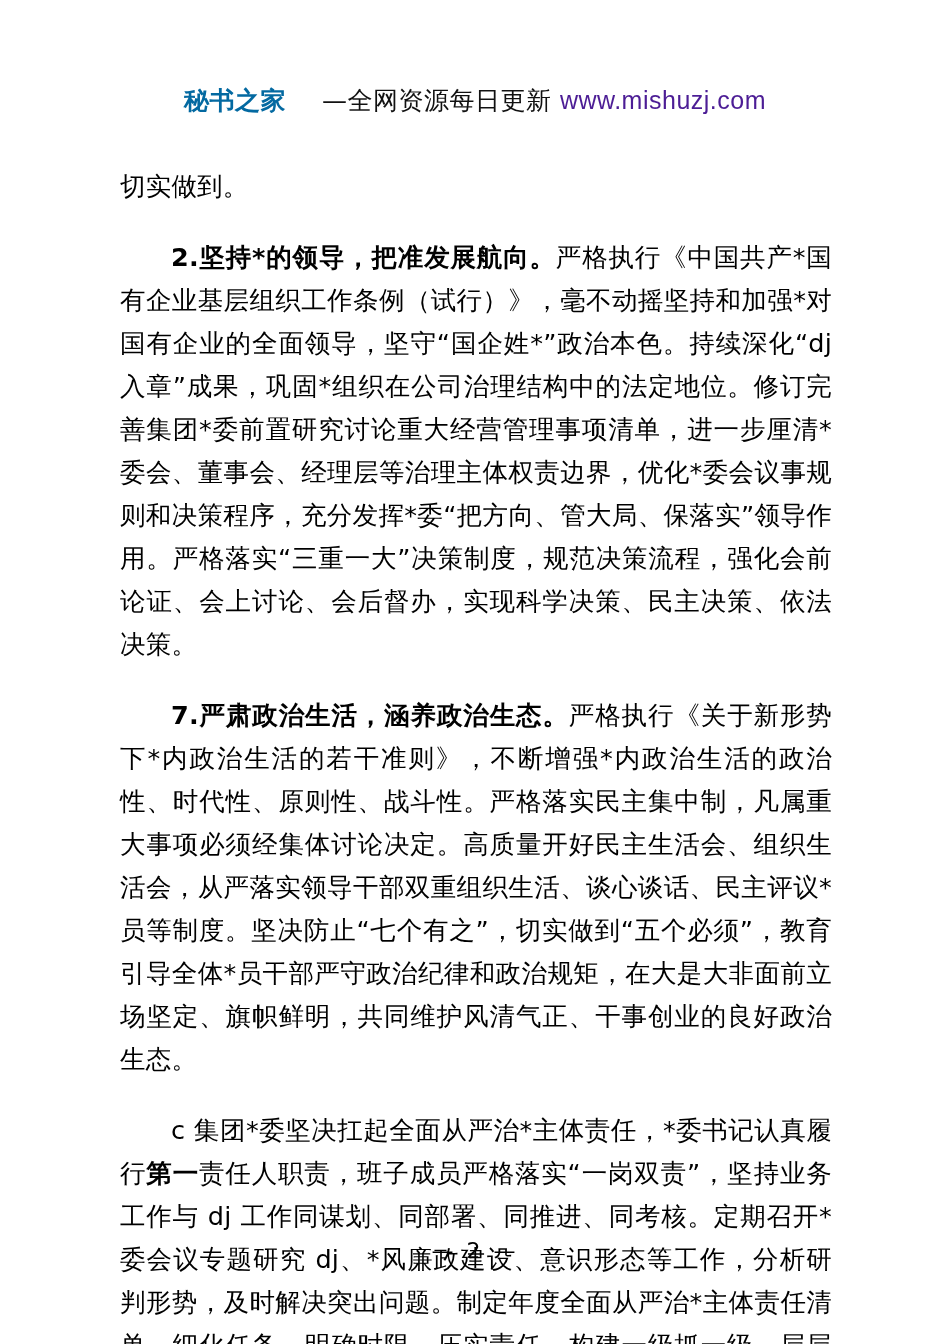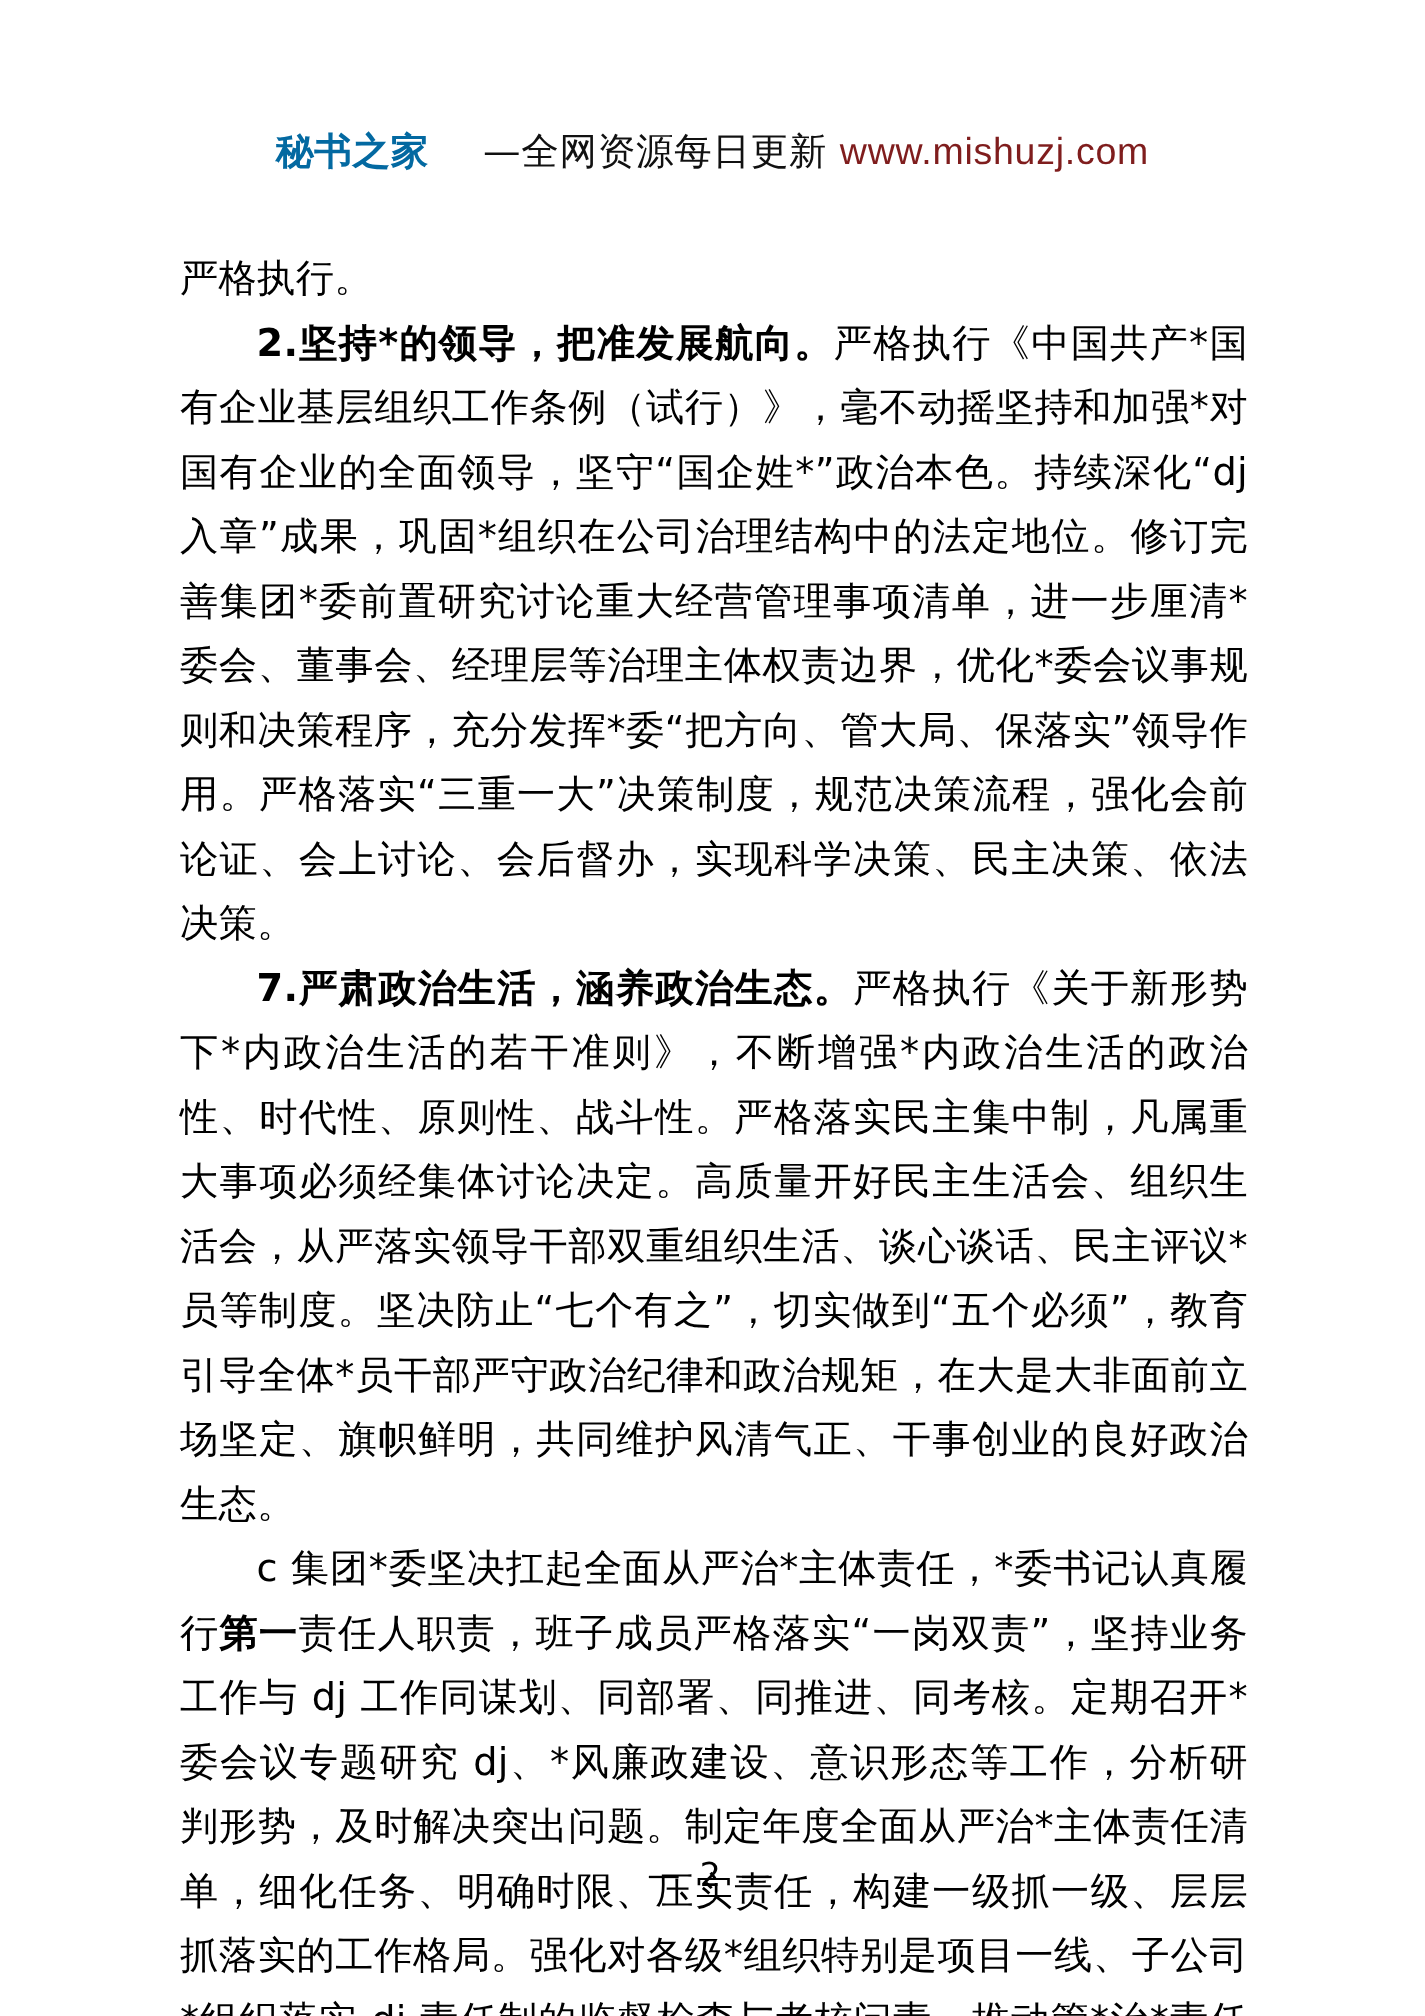--- a/index.html
+++ b/index.html
@@ -36,41 +36,42 @@
     color: #0369a1;
     font-weight: bold;
     font-family: "DejaVu Sans", "Liberation Sans", sans-serif;
   }
   .brand-sep {
     color: #111111;
     font-weight: normal;
     margin-left: 36px;
   }
   .brand-url {
-    color: #7f1d1d;
+    color: #4c1d95;
     font-family: "Liberation Sans", sans-serif;
     font-weight: normal;
   }
   .body-area {
     position: absolute;
     top: 165px;
     left: 120px;
     width: 712px;
   }
   p.para {
     margin: 0;
     font-size: 25.5px;
     line-height: 43px;
     text-align: justify;
     text-justify: inter-ideograph;
     letter-spacing: 0.2px;
     font-family: "DejaVu Sans", "Liberation Sans", sans-serif;
   }
   p.indent {
     text-indent: 51px;
+    margin-top: 28px;
   }
   b.hd {
     font-weight: bold;
   }
   .footer {
     position: absolute;
     top: 1238px;
     left: 0;
     width: 950px;
     text-align: center;
@@ -84,21 +85,21 @@
 <body>
 
 <div class="page">
 
   <div class="header-banner">
     <span class="brand">秘书之家</span><span class="brand-sep">—全网资源每日更新</span> <span class="brand-url">www.mishuzj.com</span>
   </div>
 
   <div class="body-area">
 
-    <p class="para"><span>严格执行。</span></p>
+    <p class="para"><span>切实做到。</span></p>
 
     <p class="para indent"><b class="hd">2.坚持*的领导，把准发展航向。</b><span>严格执行《中国共产*国有企业基层组织工作条例（试行）》，毫不动摇坚持和加强*对国有企业的全面领导，坚守“国企姓*”政治本色。持续深化“dj 入章”成果，巩固*组织在公司治理结构中的法定地位。修订完善集团*委前置研究讨论重大经营管理事项清单，进一步厘清*委会、董事会、经理层等治理主体权责边界，优化*委会议事规则和决策程序，充分发挥*委“把方向、管大局、保落实”领导作用。严格落实“三重一大”决策制度，规范决策流程，强化会前论证、会上讨论、会后督办，实现科学决策、民主决策、依法决策。</span></p>
 
     <p class="para indent"><b class="hd">7.严肃政治生活，涵养政治生态。</b><span>严格执行《关于新形势下*内政治生活的若干准则》，不断增强*内政治生活的政治性、时代性、原则性、战斗性。严格落实民主集中制，凡属重大事项必须经集体讨论决定。高质量开好民主生活会、组织生活会，从严落实领导干部双重组织生活、谈心谈话、民主评议*员等制度。坚决防止“七个有之”，切实做到“五个必须”，教育引导全体*员干部严守政治纪律和政治规矩，在大是大非面前立场坚定、旗帜鲜明，共同维护风清气正、干事创业的良好政治生态。</span></p>
 
     <p class="para indent"><span>c 集团*委坚决扛起全面从严治*主体责任，*委书记认真履行</span><b class="hd">第一</b><span>责任人职责，班子成员严格落实“一岗双责”，坚持业务工作与 dj 工作同谋划、同部署、同推进、同考核。定期召开*委会议专题研究 dj、*风廉政建设、意识形态等工作，分析研判形势，及时解决突出问题。制定年度全面从严治*主体责任清单，细化任务、明确时限、压实责任，构建一级抓一级、层层抓落实的工作格局。强化对各级*组织特别是项目一线、子公司*组织落实 dj 责任制的监督检查与考核问责，推动管*治*责任向基层延伸、向纵深发展。</span></p>
 
   </div>
 
   <div class="footer">— 2 —</div>

